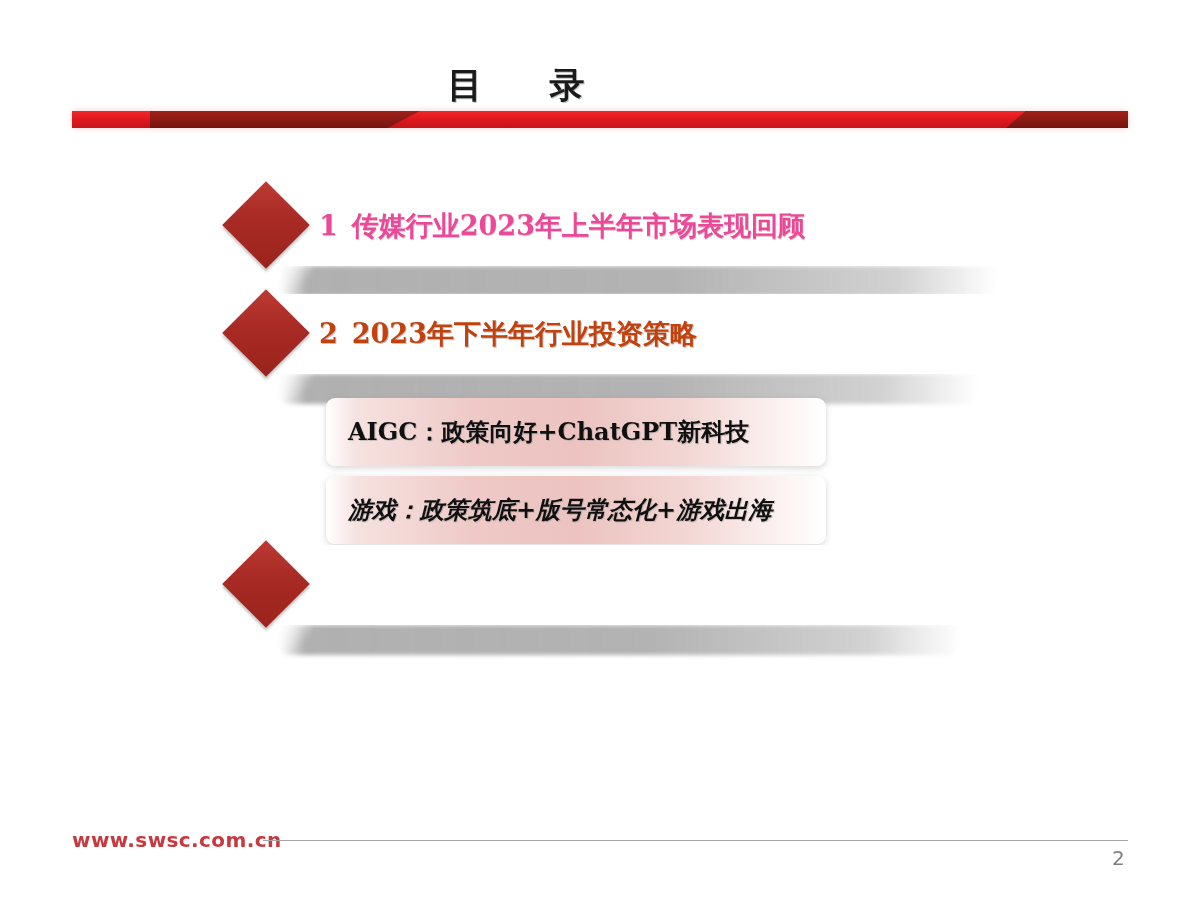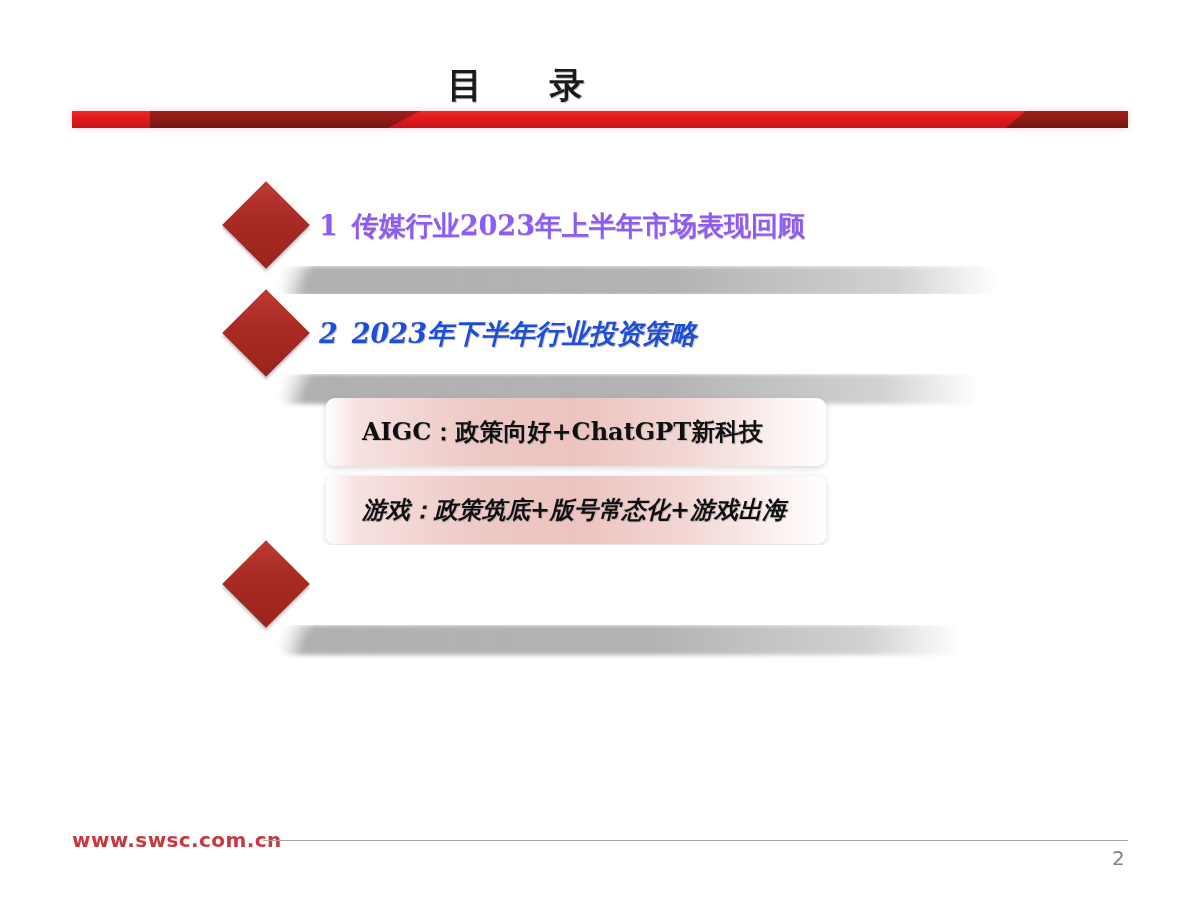--- a/index.html
+++ b/index.html
@@ -119,27 +119,26 @@
     line-height: 80px;
     font-family: "DejaVu Serif", "Liberation Serif", serif;
     font-weight: bold;
     font-size: 27px;
     white-space: nowrap;
   }
   .row-text .num {
     margin-right: 14px;
   }
   .row-text.red {
-    color: #8b5cf6;
+    color: #ec4899;
     text-shadow: 0.5px 0.5px 0 rgba(180,100,100,0.4);
   }
   .row-text.black {
-    color: #1d4ed8;
+    color: #c2410c;
     text-shadow: 1px 1px 0 rgba(140,140,140,0.5);
-    font-style: italic;
   }
 
   
   #row-1 { top: 186px; width: 737px; }
   #row-2 { top: 294px; width: 718px; }
   #row-3 { top: 545px; width: 700px; }
 
   
   .subrow {
     position: absolute;
@@ -153,21 +152,21 @@
         #ecc3c0 50%,
         #f2d6d3 72%,
         #fbf1f0 90%,
         #ffffff 100%);
     box-shadow: 0 2px 6px rgba(140,140,140,0.35);
   }
   #sub-1 { top: 398px; width: 500px; }
   #sub-2 { top: 476px; width: 500px; font-style: italic; }
   .subrow-text {
     position: absolute;
-    left: 36px;
+    left: 22px;
     top: 0;
     height: 68px;
     line-height: 68px;
     font-family: "DejaVu Serif", "Liberation Serif", serif;
     font-weight: bold;
     font-size: 24px;
     color: #101010;
     white-space: nowrap;
     text-shadow: 1px 1px 0 rgba(150,150,150,0.45);
   }

